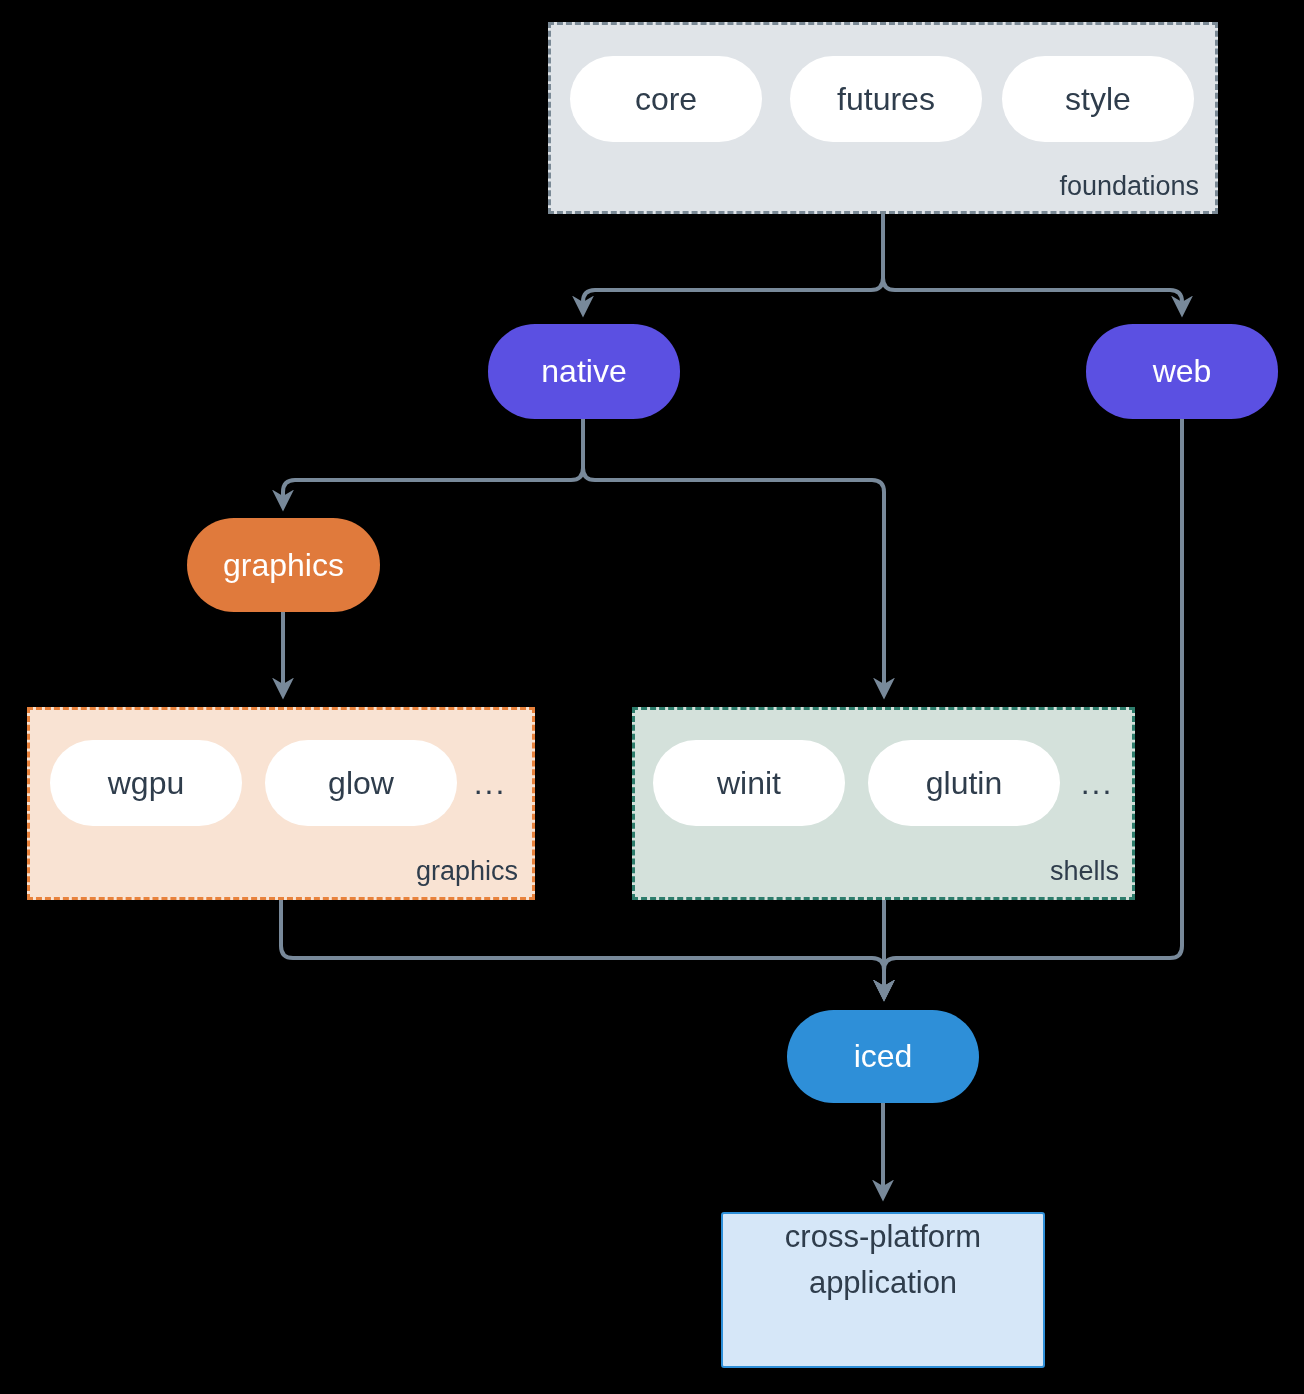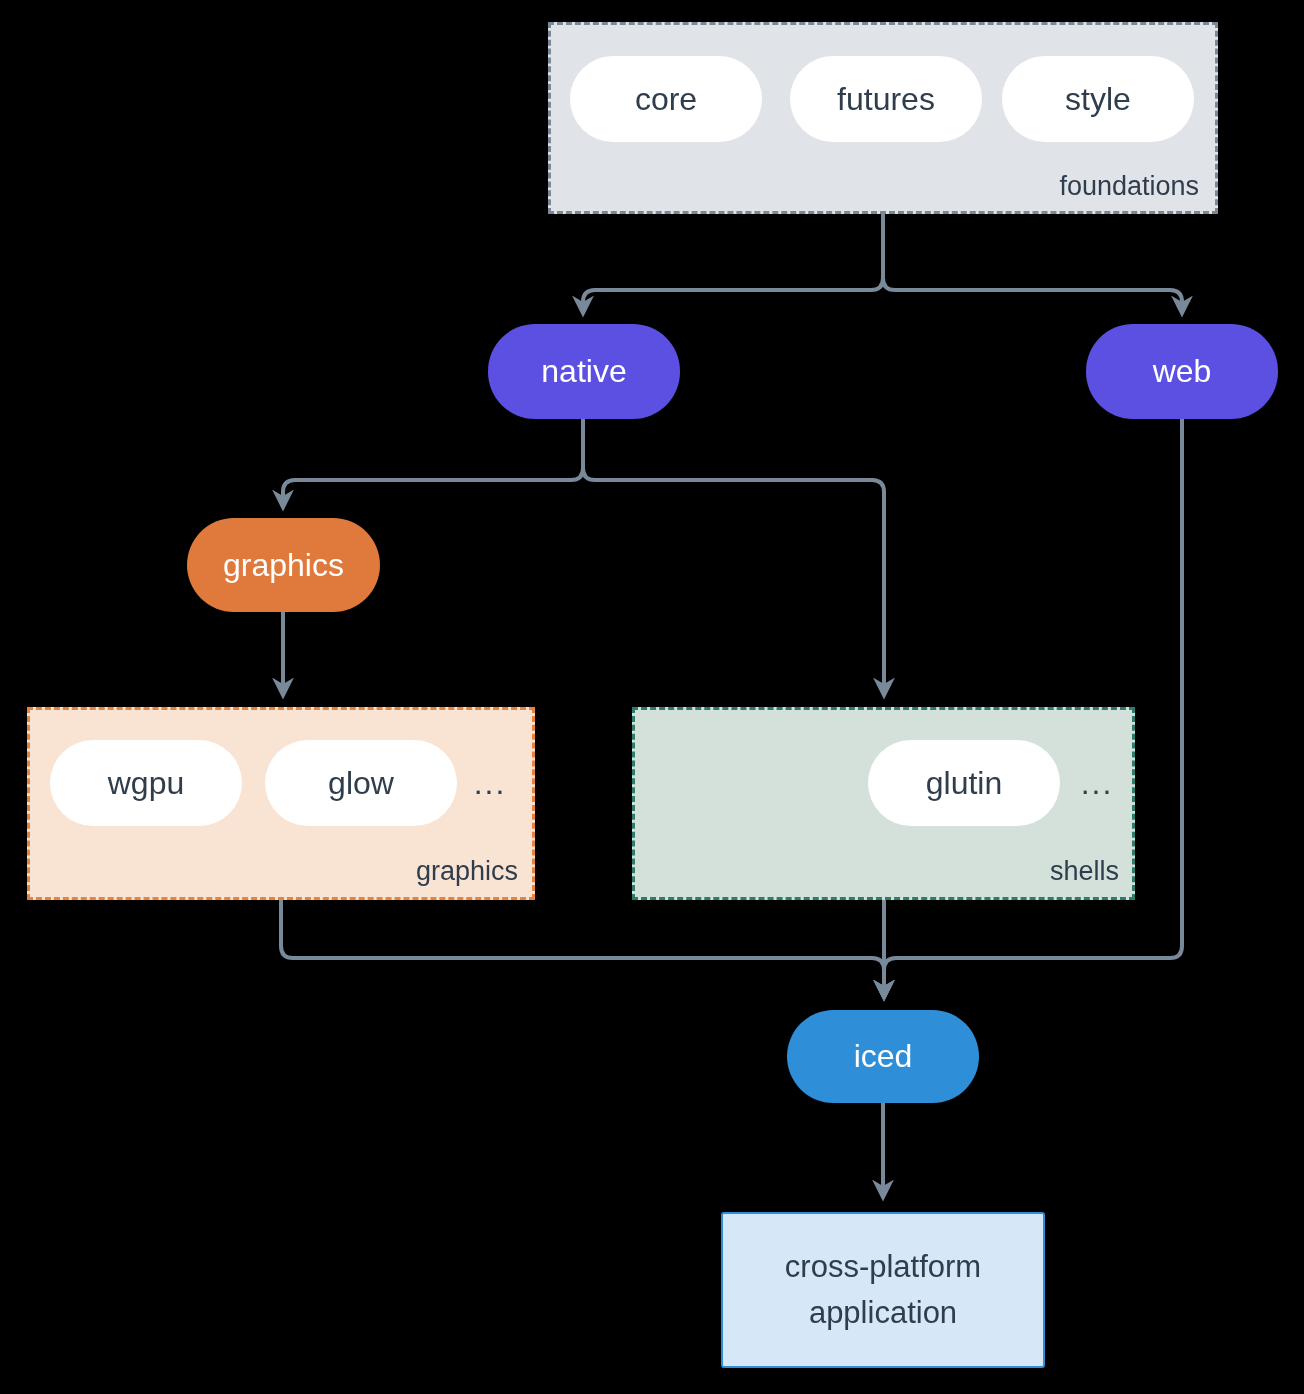--- a/index.html
+++ b/index.html
@@ -78,21 +78,21 @@
     font-size:32px;color:var(--node-text-dark);
     letter-spacing:2px;
   }
   .app-box{
     position:absolute;
     left:721px;top:1212px;width:324px;height:156px;
     box-sizing:border-box;
     background:var(--app-fill);
     border:2px solid var(--app-border);
     border-radius:3px;
-    display:flex;flex-direction:column;align-items:center;justify-content:center;
+    display:flex;flex-direction:column;align-items:center;justify-content:flex-start;
     font-size:31px;line-height:46px;
     color:var(--node-text-dark);
     text-align:center;
   }
 </style>
 </head>
 <body>
 
 <div id="canvas">
 
@@ -142,20 +142,23 @@
       <span>glow</span>
     </div>
     <div class="pill pill-white" style="left:20px;top:30px;">
       <span>wgpu</span>
     </div>
     <div class="ellipsis" style="left:430px;">...</div>
     <div class="group-label" style="right:14px;bottom:10px;">graphics</div>
   </div>
 
   <div class="group group-shells">
+    <div class="pill pill-white" style="left:18px;top:30px;">
+      <span>winit</span>
+    </div>
     <div class="pill pill-white" style="left:233px;top:30px;">
       <span>glutin</span>
     </div>
     <div class="ellipsis" style="left:432px;">...</div>
     <div class="group-label" style="right:13px;bottom:10px;">shells</div>
   </div>
 
   <div class="pill pill-node pill-blue" style="left:787px;top:1010px;height:93px;text-align:center;">
     <span>iced</span>
   </div>

